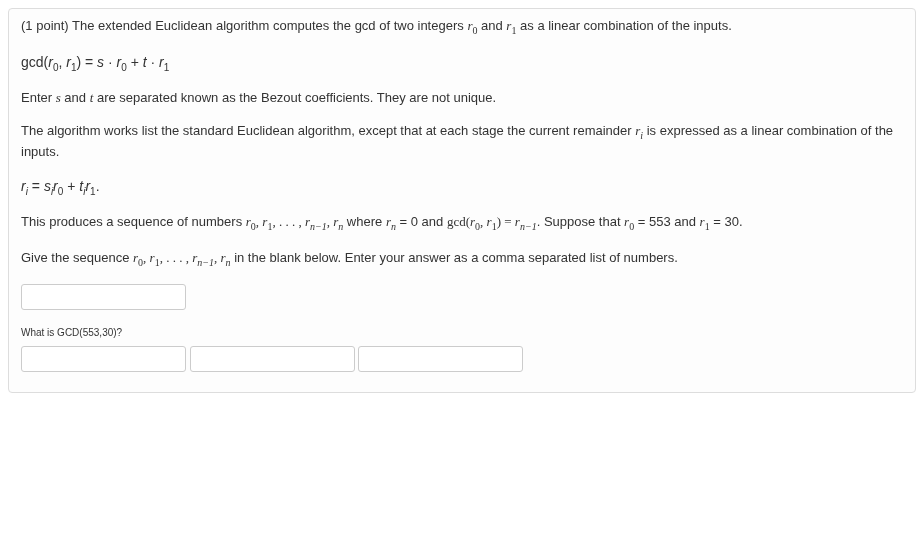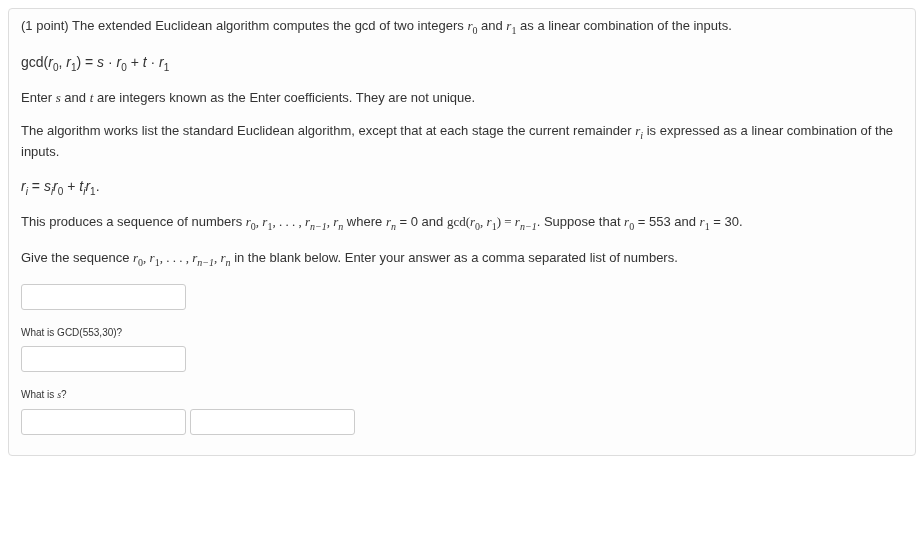--- a/index.html
+++ b/index.html
@@ -54,21 +54,21 @@
 
   <p>
     <span>(1 point) </span><span>The extended Euclidean algorithm computes the gcd of two integers </span><span class="mvar"><span>r</span><span class="sub rm">0</span></span><span> and </span><span class="mvar"><span>r</span><span class="sub rm">1</span></span><span> as a linear combination of the inputs.</span>
   </p>
 
   <p class="math-line">
     <span class="rm">gcd(</span><span class="italic"><span>r</span><span class="sub rm">0</span></span><span class="rm">, </span><span class="italic"><span>r</span><span class="sub rm">1</span></span><span class="rm">) = </span><span class="italic">s</span><span class="rm"> · </span><span class="italic"><span>r</span><span class="sub rm">0</span></span><span class="rm"> + </span><span class="italic">t</span><span class="rm"> · </span><span class="italic"><span>r</span><span class="sub rm">1</span></span>
   </p>
 
   <p>
-    <span>Enter </span><span class="mvar">s</span><span> and </span><span class="mvar">t</span><span> are integers known as the Enter coefficients. They are not unique.</span>
+    <span>Enter </span><span class="mvar">s</span><span> and </span><span class="mvar">t</span><span> are separated known as the Bezout coefficients. They are not unique.</span>
   </p>
 
   <p>
     <span>The algorithm works list the standard Euclidean algorithm, except that at each stage the current remainder </span><span class="mvar"><span>r</span><span class="sub">i</span></span><span> is expressed as a linear combination of the inputs.</span>
   </p>
 
   <p class="math-line">
     <span class="italic"><span>r</span><span class="sub">i</span></span><span class="rm"> = </span><span class="italic"><span>s</span><span class="sub">i</span></span><span class="italic"><span>r</span><span class="sub rm">0</span></span><span class="rm"> + </span><span class="italic"><span>t</span><span class="sub">i</span></span><span class="italic"><span>r</span><span class="sub rm">1</span></span><span class="rm">.</span>
   </p>
 
@@ -78,20 +78,17 @@
 
   <p>
     <span>Give the sequence </span><span class="mvar"><span>r</span><span class="sub rm">0</span></span><span class="mvar rm">, </span><span class="mvar"><span>r</span><span class="sub rm">1</span></span><span class="mvar rm">, . . . , </span><span class="mvar"><span>r</span><span class="sub">n−1</span></span><span class="mvar rm">, </span><span class="mvar"><span>r</span><span class="sub">n</span></span><span> in the blank below. Enter your answer as a comma separated list of numbers.</span>
   </p>
 
   <input type="text" style="">
 
   <p class="question-label">What is GCD(553,30)?</p>
   <input type="text" style="">
 
-  <p class="question-label">
-    <span>What is </span><span class="mvar">s</span><span>?</span>
-  </p>
   <input type="text" style="">
 
   <input type="text" style="">
 
 </div>
 
 </body></html>

